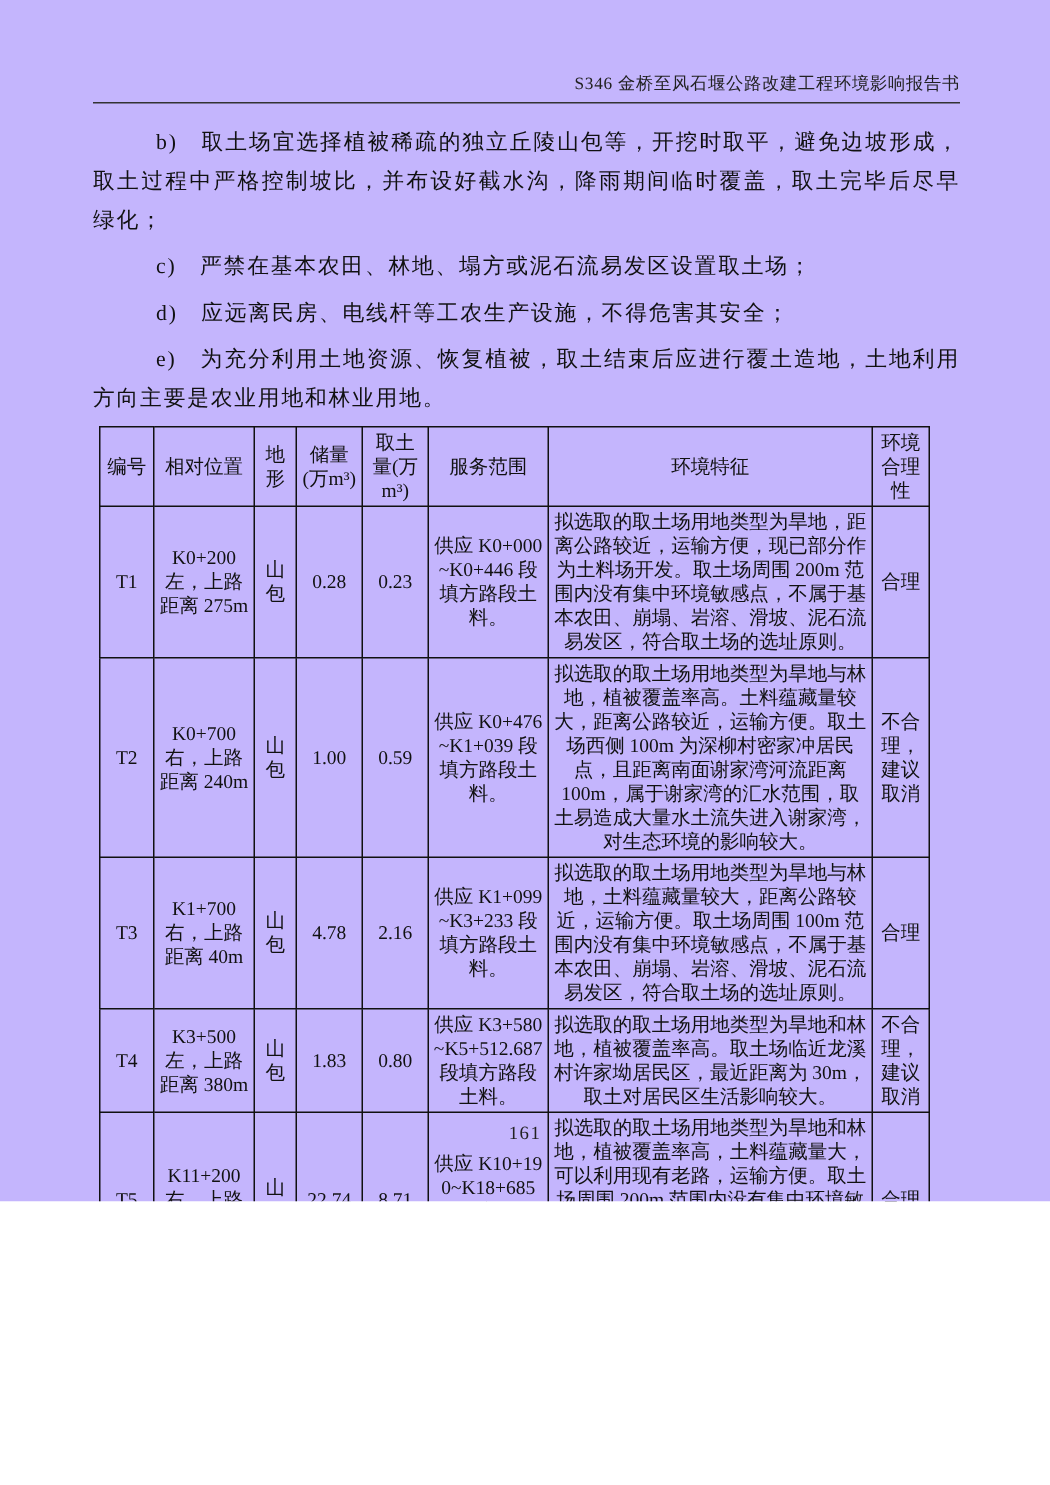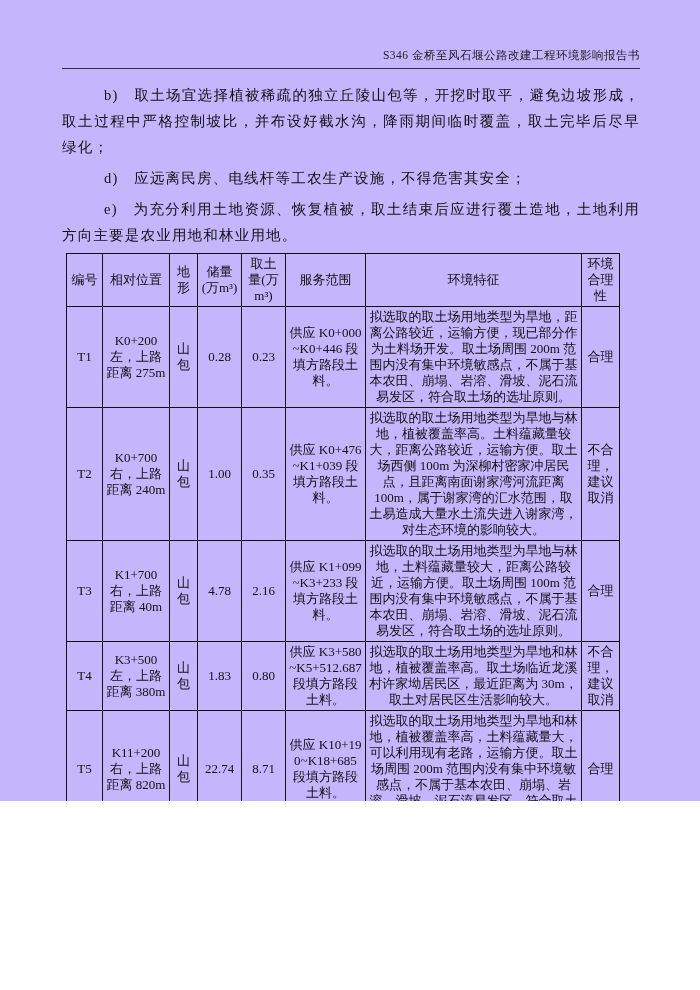--- a/index.html
+++ b/index.html
@@ -92,20 +92,21 @@
 <body>
 
 <div class="page">
 
   <div class="running-header">
     <span>S346 金桥至风石堰公路改建工程环境影响报告书</span>
   </div>
 
   <div class="body-text">
     <p class="para">b)　取土场宜选择植被稀疏的独立丘陵山包等，开挖时取平，避免边坡形成，取土过程中严格控制坡比，并布设好截水沟，降雨期间临时覆盖，取土完毕后尽早绿化；</p>
+    <p class="para">c)　严禁在基本农田、林地、塌方或泥石流易发区设置取土场；</p>
     <p class="para">d)　应远离民房、电线杆等工农生产设施，不得危害其安全；</p>
     <p class="para">e)　为充分利用土地资源、恢复植被，取土结束后应进行覆土造地，土地利用方向主要是农业用地和林业用地。</p>
   </div>
 
 
   <table class="analysis">
     <colgroup>
       <col style="width:36px">
         <col style="width:67px">
         <col style="width:28px">
@@ -136,21 +137,21 @@
         <td>0.23</td>
         <td class="svc">供应 K0+000~K0+446 段填方路段土料。</td>
         <td class="env">拟选取的取土场用地类型为旱地，距离公路较近，运输方便，现已部分作为土料场开发。取土场周围 200m 范围内没有集中环境敏感点，不属于基本农田、崩塌、岩溶、滑坡、泥石流易发区，符合取土场的选址原则。</td>
         <td>合理</td>
       </tr>
       <tr class="r1">
         <td>T2</td>
         <td class="pos">K0+700 右，上路距离 240m</td>
         <td>山包</td>
         <td>1.00</td>
-        <td>0.35</td>
+        <td>0.59</td>
         <td class="svc">供应 K0+476~K1+039 段填方路段土料。</td>
         <td class="env">拟选取的取土场用地类型为旱地与林地，植被覆盖率高。土料蕴藏量较大，距离公路较近，运输方便。取土场西侧 100m 为深柳村密家冲居民点，且距离南面谢家湾河流距离 100m，属于谢家湾的汇水范围，取土易造成大量水土流失进入谢家湾，对生态环境的影响较大。</td>
         <td>不合理，建议取消</td>
       </tr>
       <tr class="r2">
         <td>T3</td>
         <td class="pos">K1+700 右，上路距离 40m</td>
         <td>山包</td>
         <td>4.78</td>
         <td>2.16</td>
@@ -174,14 +175,15 @@
         <td>山包</td>
         <td>22.74</td>
         <td>8.71</td>
         <td class="svc">供应 K10+190~K18+685 段填方路段土料。</td>
         <td class="env">拟选取的取土场用地类型为旱地和林地，植被覆盖率高，土料蕴藏量大，可以利用现有老路，运输方便。取土场周围 200m 范围内没有集中环境敏感点，不属于基本农田、崩塌、岩溶、滑坡、泥石流易发区，符合取土场的选址原则。</td>
         <td>合理</td>
       </tr>
     </tbody>
   </table>
 
+  <div class="page-number">161</div>
 
 </div>
 
 </body></html>

